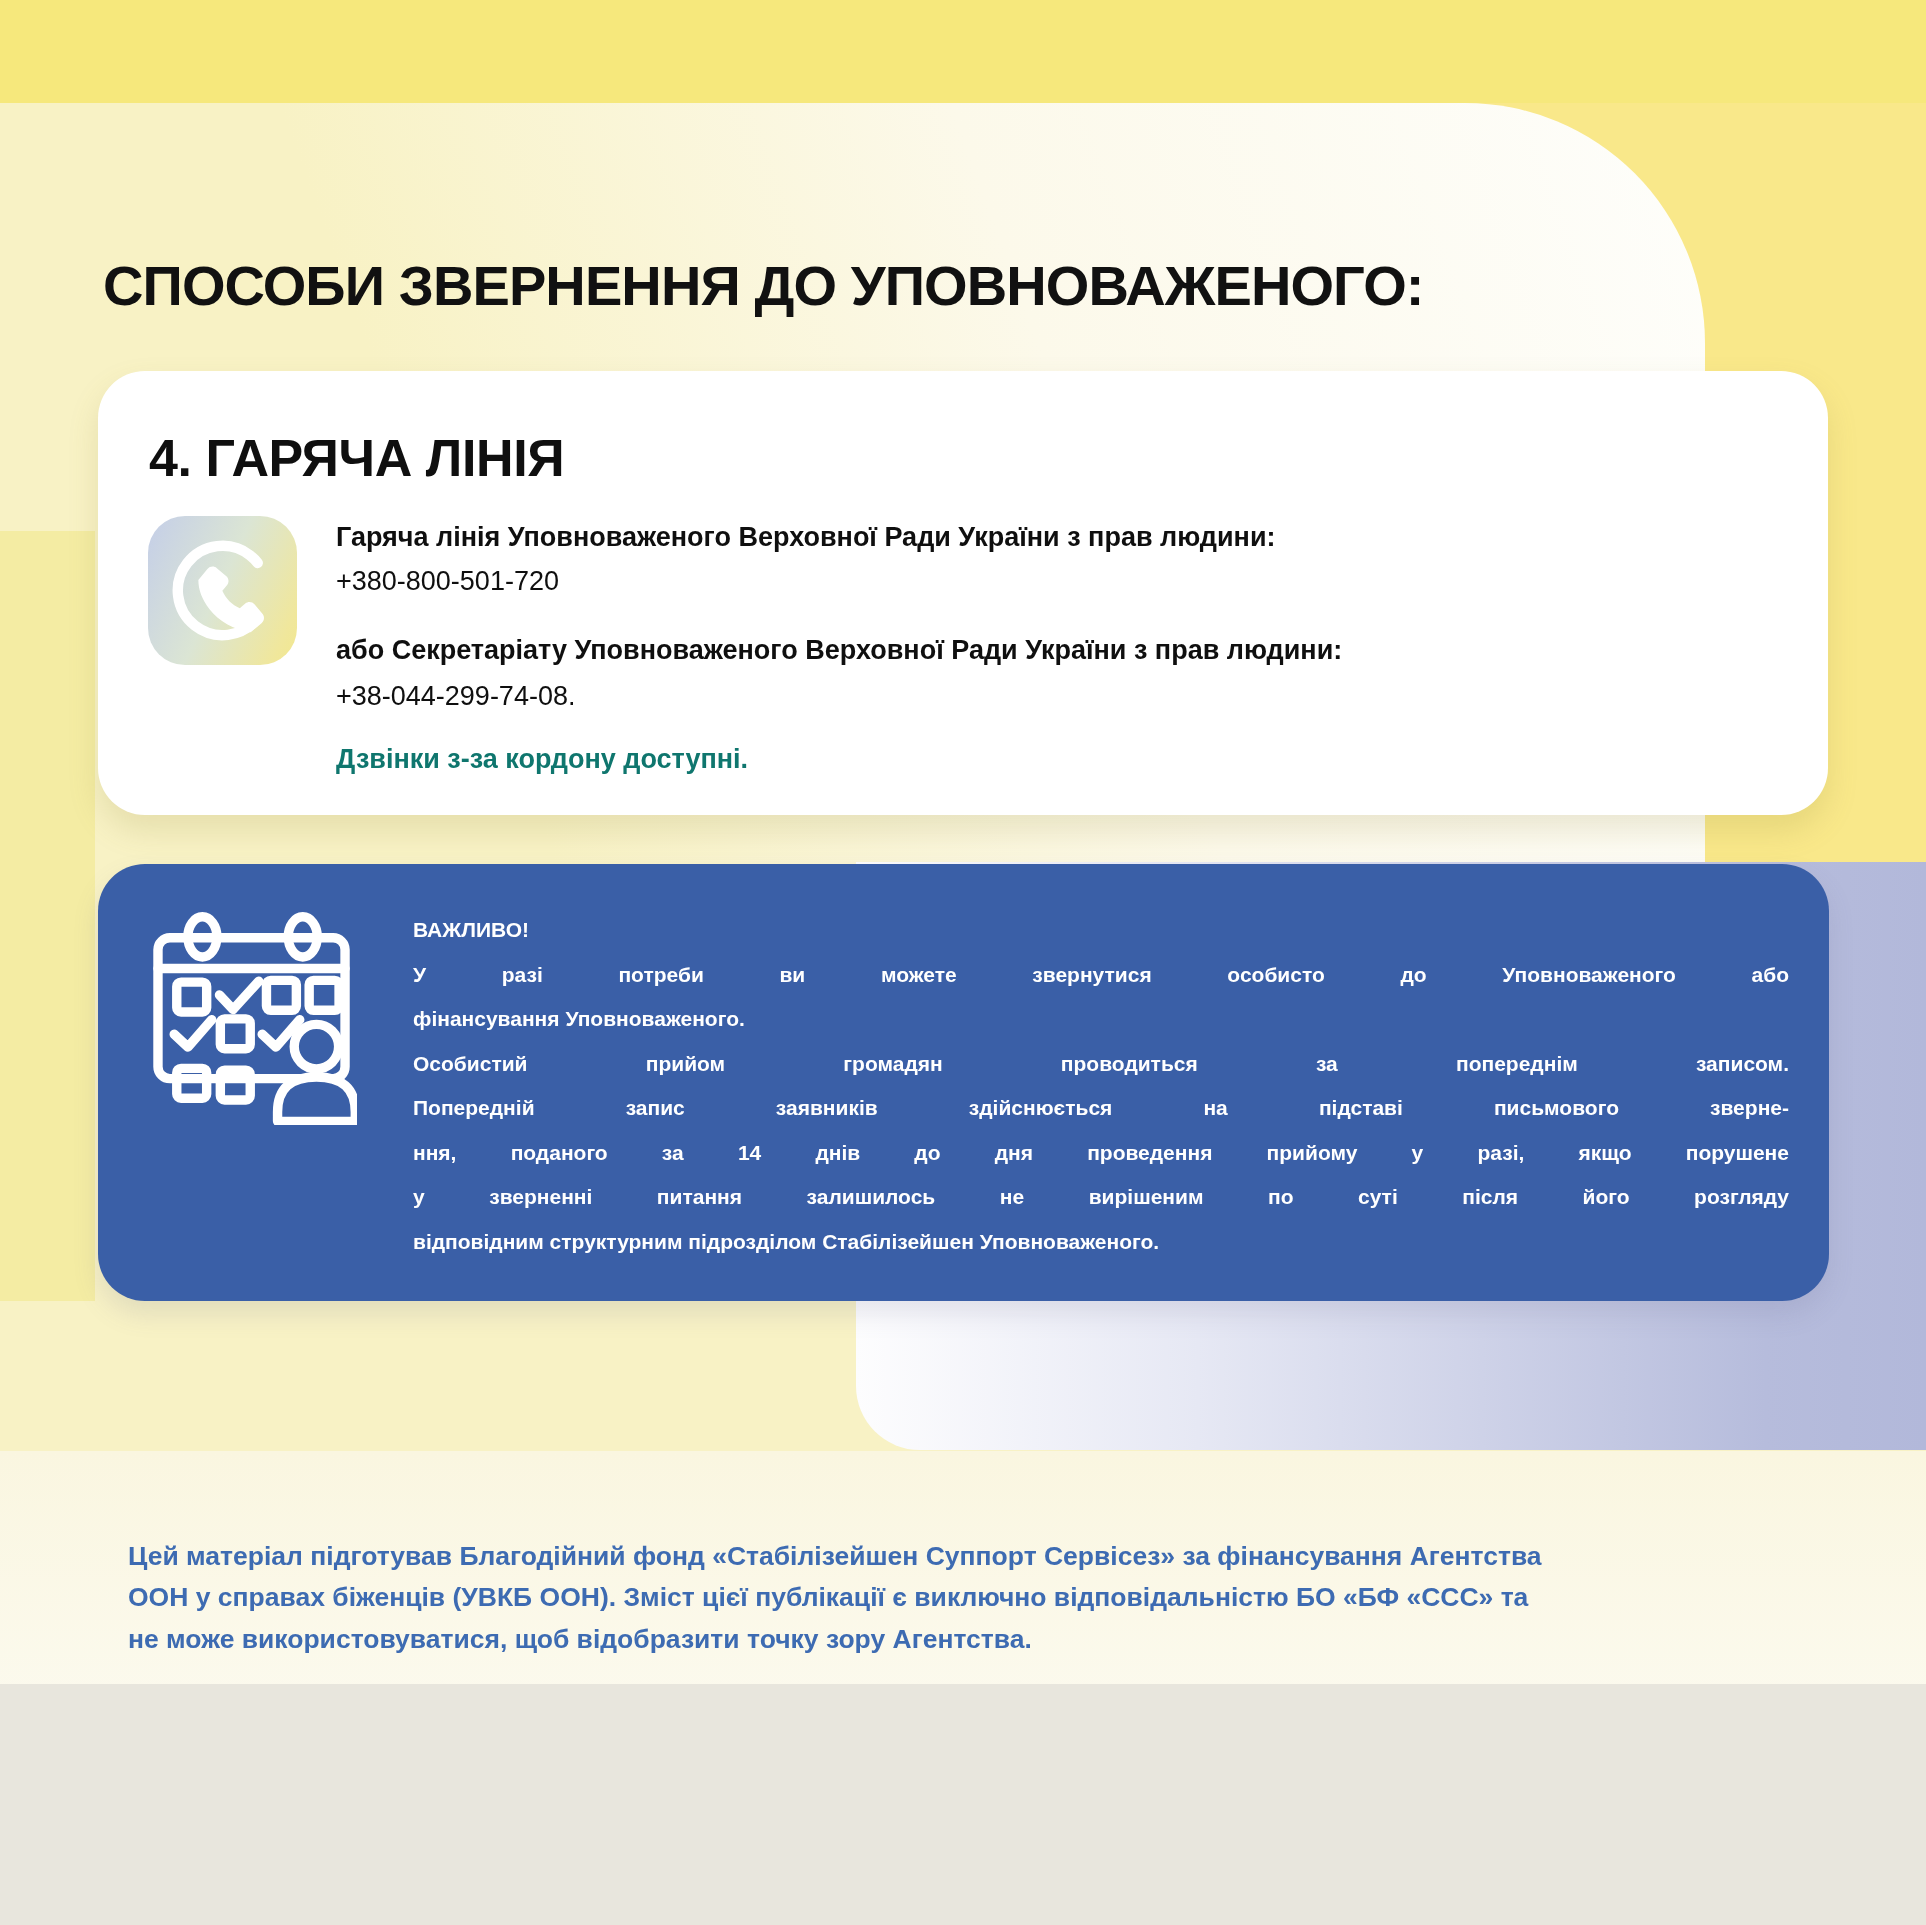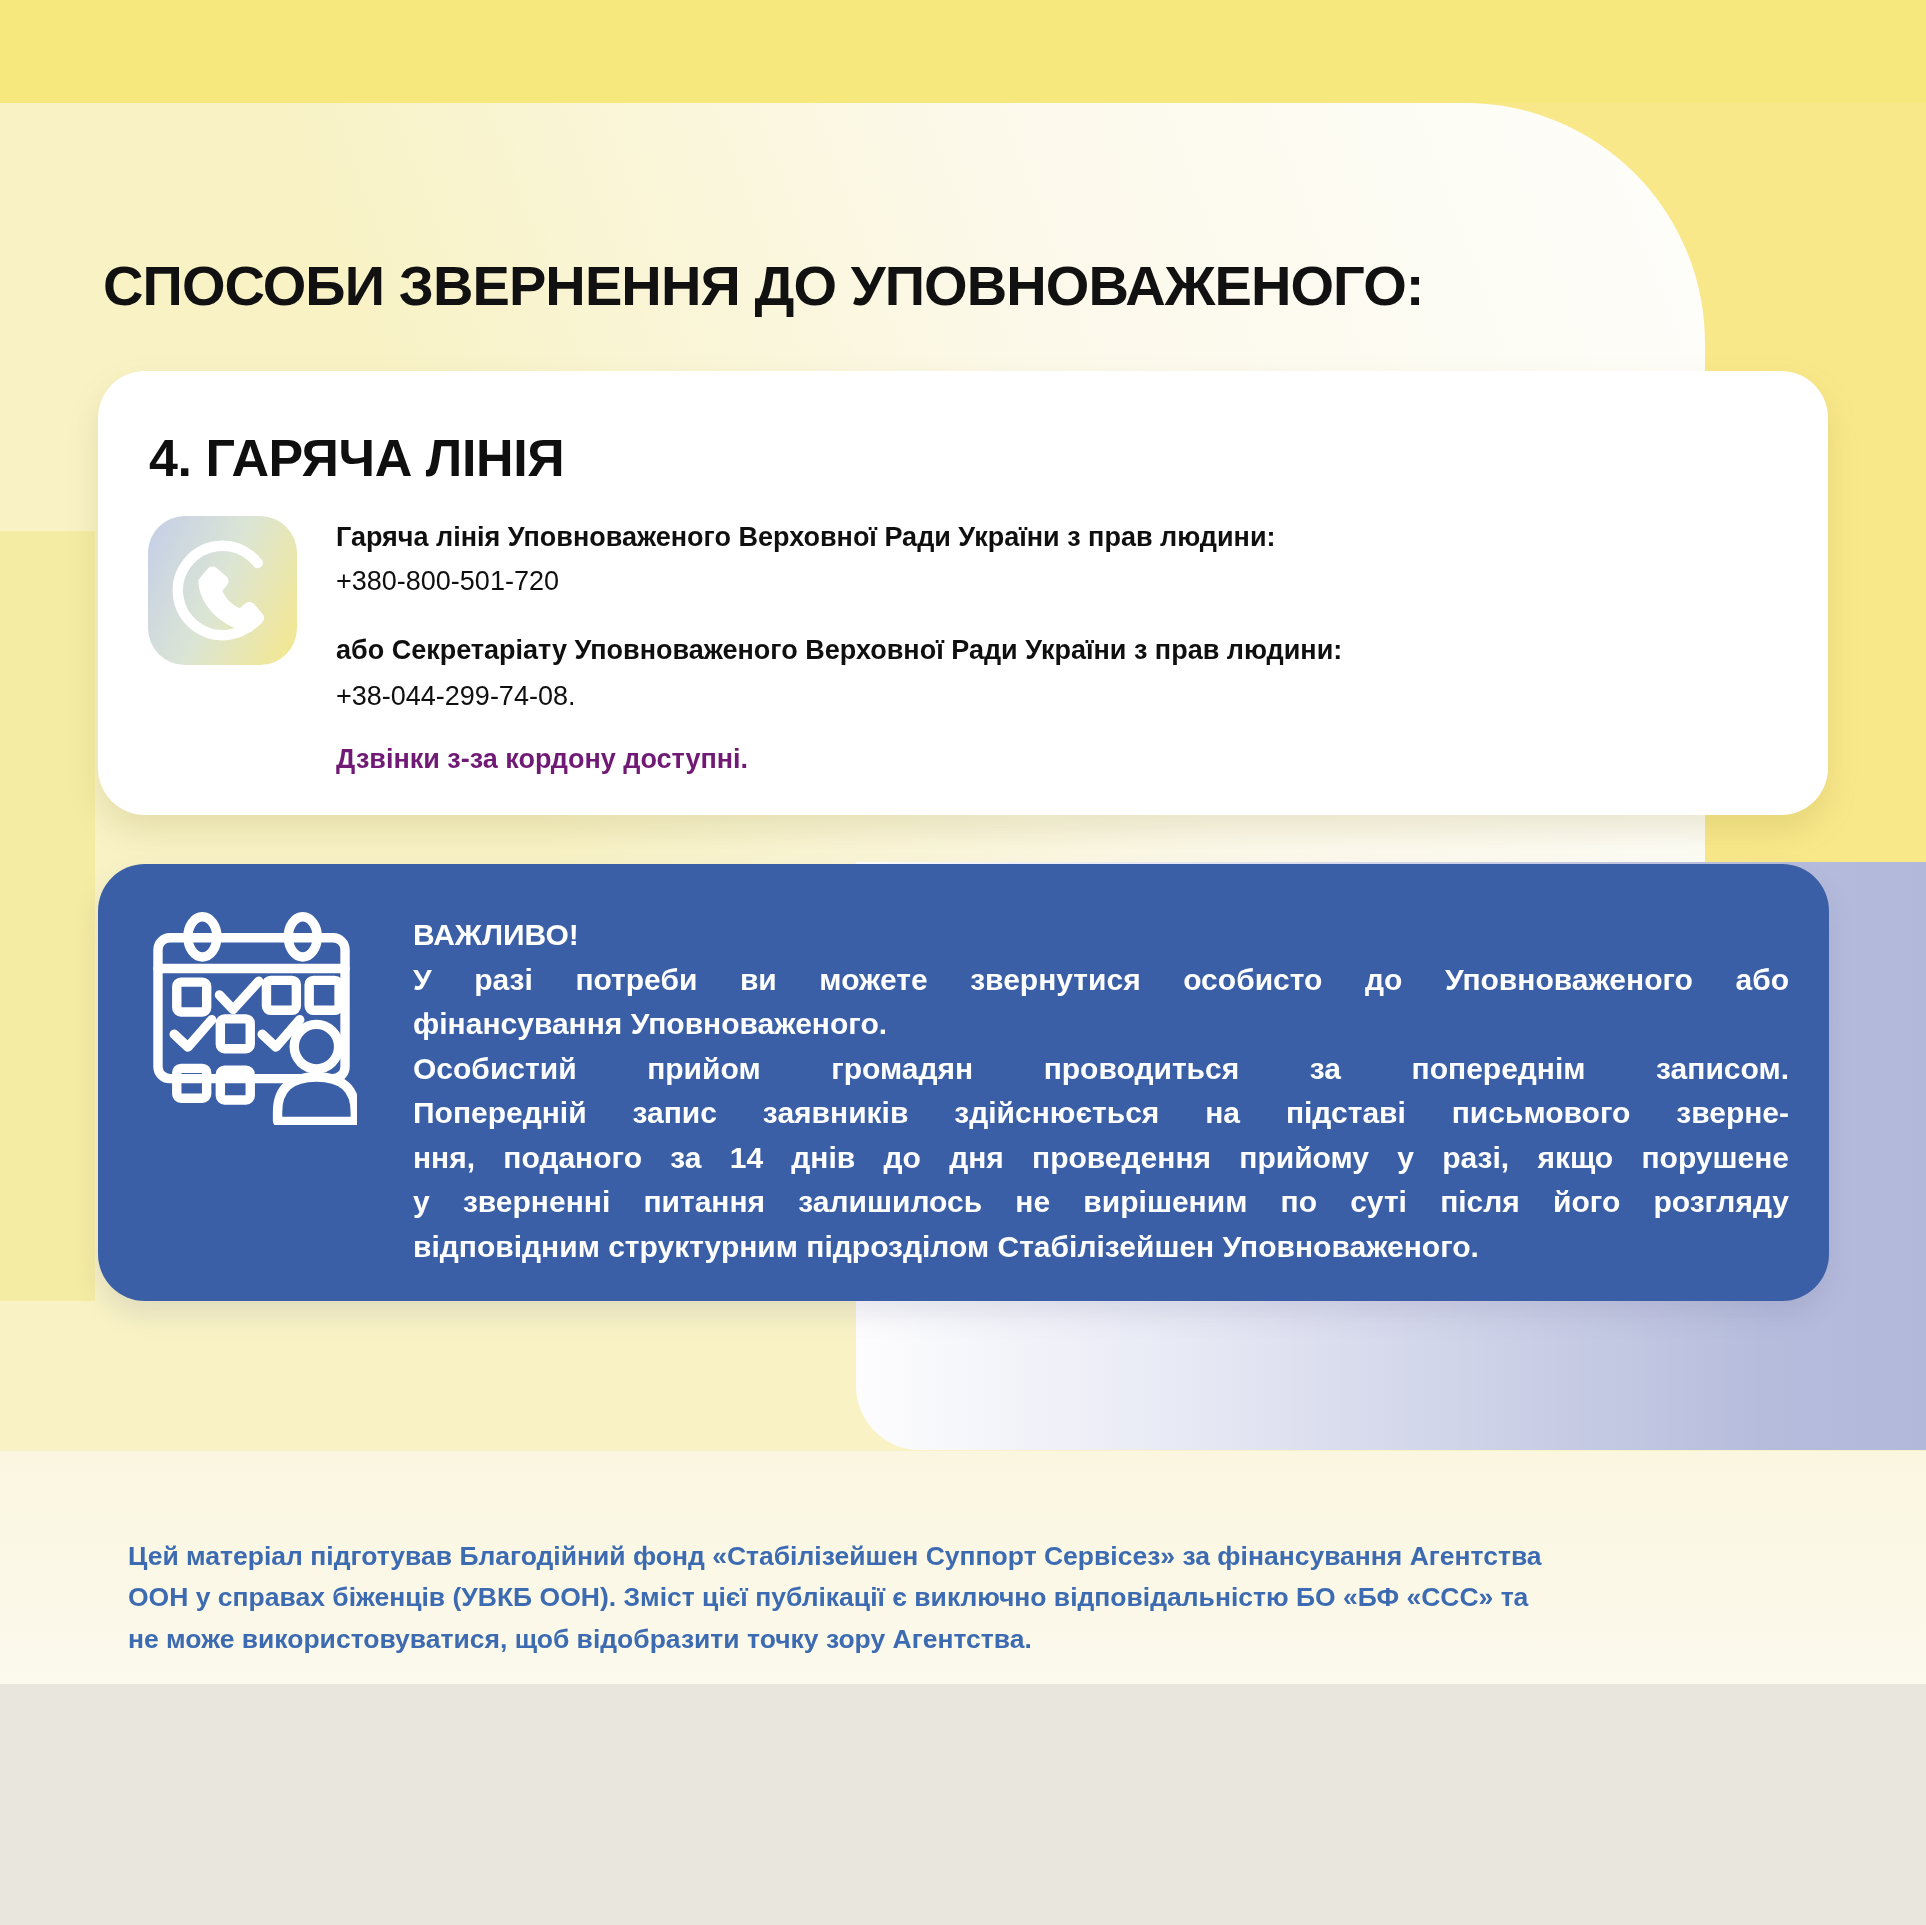--- a/index.html
+++ b/index.html
@@ -45,30 +45,30 @@
     font-size:52px;font-weight:700;letter-spacing:-0.4px;color:#0f0f0f;
     white-space:nowrap;
   }
   .phone-badge{
     left:148px;top:516px;width:149px;height:149px;border-radius:37px;
     background:linear-gradient(115deg,#c4cee8 0%,#dbe5d4 48%,#f0e79c 88%,#f2e88f 100%);
   }
   .hl{left:336px;white-space:nowrap;font-size:27px;color:#0f0f0f;line-height:1.2;}
   .hl.b{font-weight:700;}
   .hl.r{font-weight:400;}
-  .hl.link{font-weight:700;color:#701a75;}
+  .hl.link{font-weight:700;color:#0f766e;}
   
   .card-blue{
     left:98px;top:864px;width:1731px;height:437px;
     background:#3a5fa7;border-radius:47px;
     box-shadow:0 13px 26px rgba(100,100,140,.15);
   }
   .bl{
     left:413px;width:1376px;height:39px;
-    font-size:30px;font-weight:600;color:#ffffff;
+    font-size:21px;font-weight:600;color:#ffffff;
     white-space:nowrap;
   }
   .bl.stretch{
     white-space:normal;
     text-align:justify;
     text-align-last:justify;
   }
   
   .fl{
     left:128px;white-space:nowrap;

